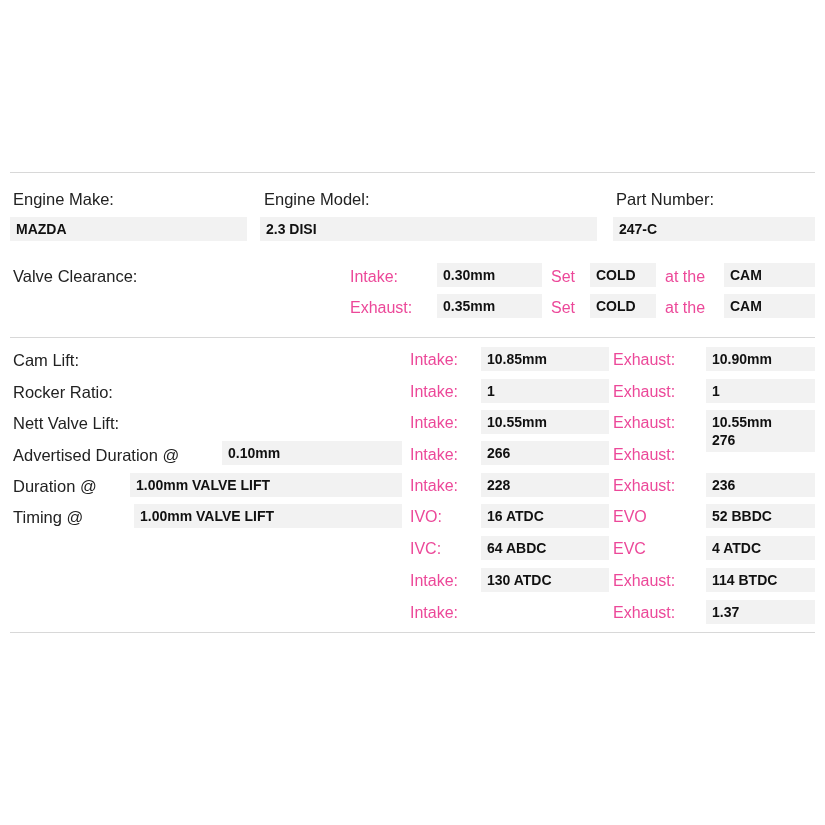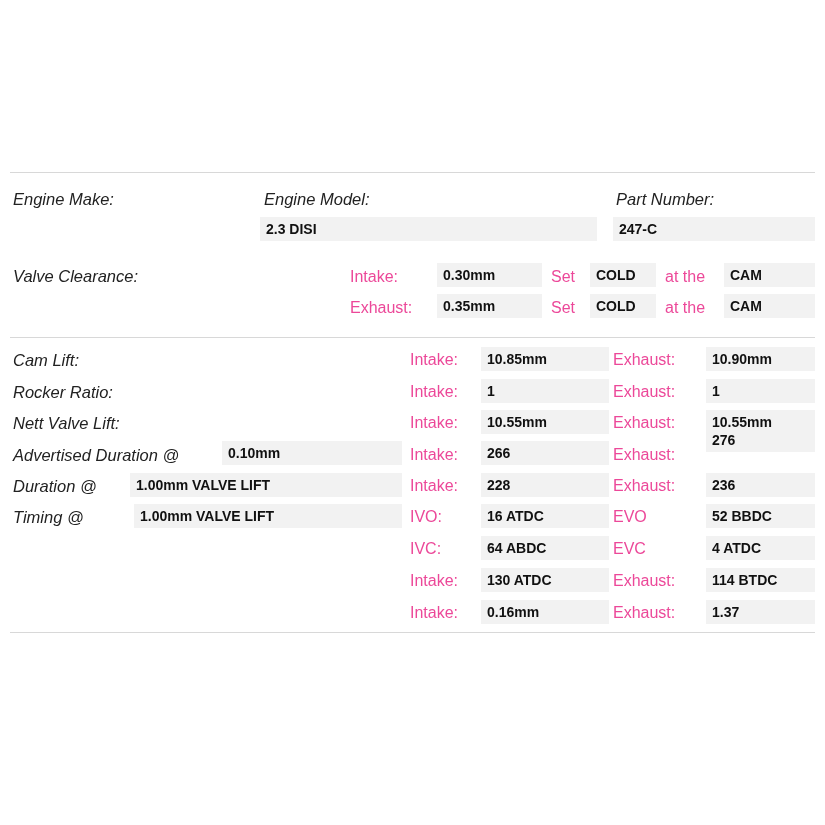--- a/index.html
+++ b/index.html
@@ -32,21 +32,20 @@
   .rule.top { top: 172px; }
   .rule.mid { top: 337px; }
   .rule.bottom { top: 632px; }
 
   .lbl {
     position: absolute;
     font-size: 16.5px;
     color: #222;
     white-space: nowrap;
     line-height: 20px;
-    font-style: italic;
   }
   .val {
     position: absolute;
     font-size: 14px;
     font-weight: bold;
     color: #111;
     background: #f2f2f2;
     line-height: 24px;
     height: 24px;
     padding: 0 6px;
@@ -65,20 +64,21 @@
 </head>
 <body>
 
 <div class="sheet">
 
   <div class="rule top"></div>
   <div class="rule mid"></div>
   <div class="rule bottom"></div>
 
   <div class="lbl" style="left:13px; top:189px;">Engine Make:</div>
+  <div class="val" style="left:10px; top:217px; width:237px;">MAZDA</div>
 
   <div class="lbl" style="left:264px; top:189px;">Engine Model:</div>
   <div class="val" style="left:260px; top:217px; width:337px;">2.3 DISI</div>
 
   <div class="lbl" style="left:616px; top:189px;">Part Number:</div>
   <div class="val" style="left:613px; top:217px; width:202px;">247-C</div>
 
   <div class="lbl" style="left:13px; top:266px;">Valve Clearance:</div>
 
   <div class="small-lbl" style="left:350px; top:267px;">Intake:</div>
@@ -138,17 +138,16 @@
   <div class="val" style="left:481px; top:536px; width:128px;">64 ABDC</div>
   <div class="small-lbl" style="left:613px; top:539px;">EVC</div>
   <div class="val" style="left:706px; top:536px; width:109px;">4 ATDC</div>
 
   <div class="small-lbl" style="left:410px; top:571px;">Intake:</div>
   <div class="val" style="left:481px; top:568px; width:128px;">130 ATDC</div>
   <div class="small-lbl" style="left:613px; top:571px;">Exhaust:</div>
   <div class="val" style="left:706px; top:568px; width:109px;">114 BTDC</div>
 
   <div class="small-lbl" style="left:410px; top:603px;">Intake:</div>
-  <div class="val" style="left:481px; top:600px; width:128px;">0.16mm</div>
   <div class="small-lbl" style="left:613px; top:603px;">Exhaust:</div>
   <div class="val" style="left:706px; top:600px; width:109px;">1.37</div>
 
 </div>
 
 </body></html>

